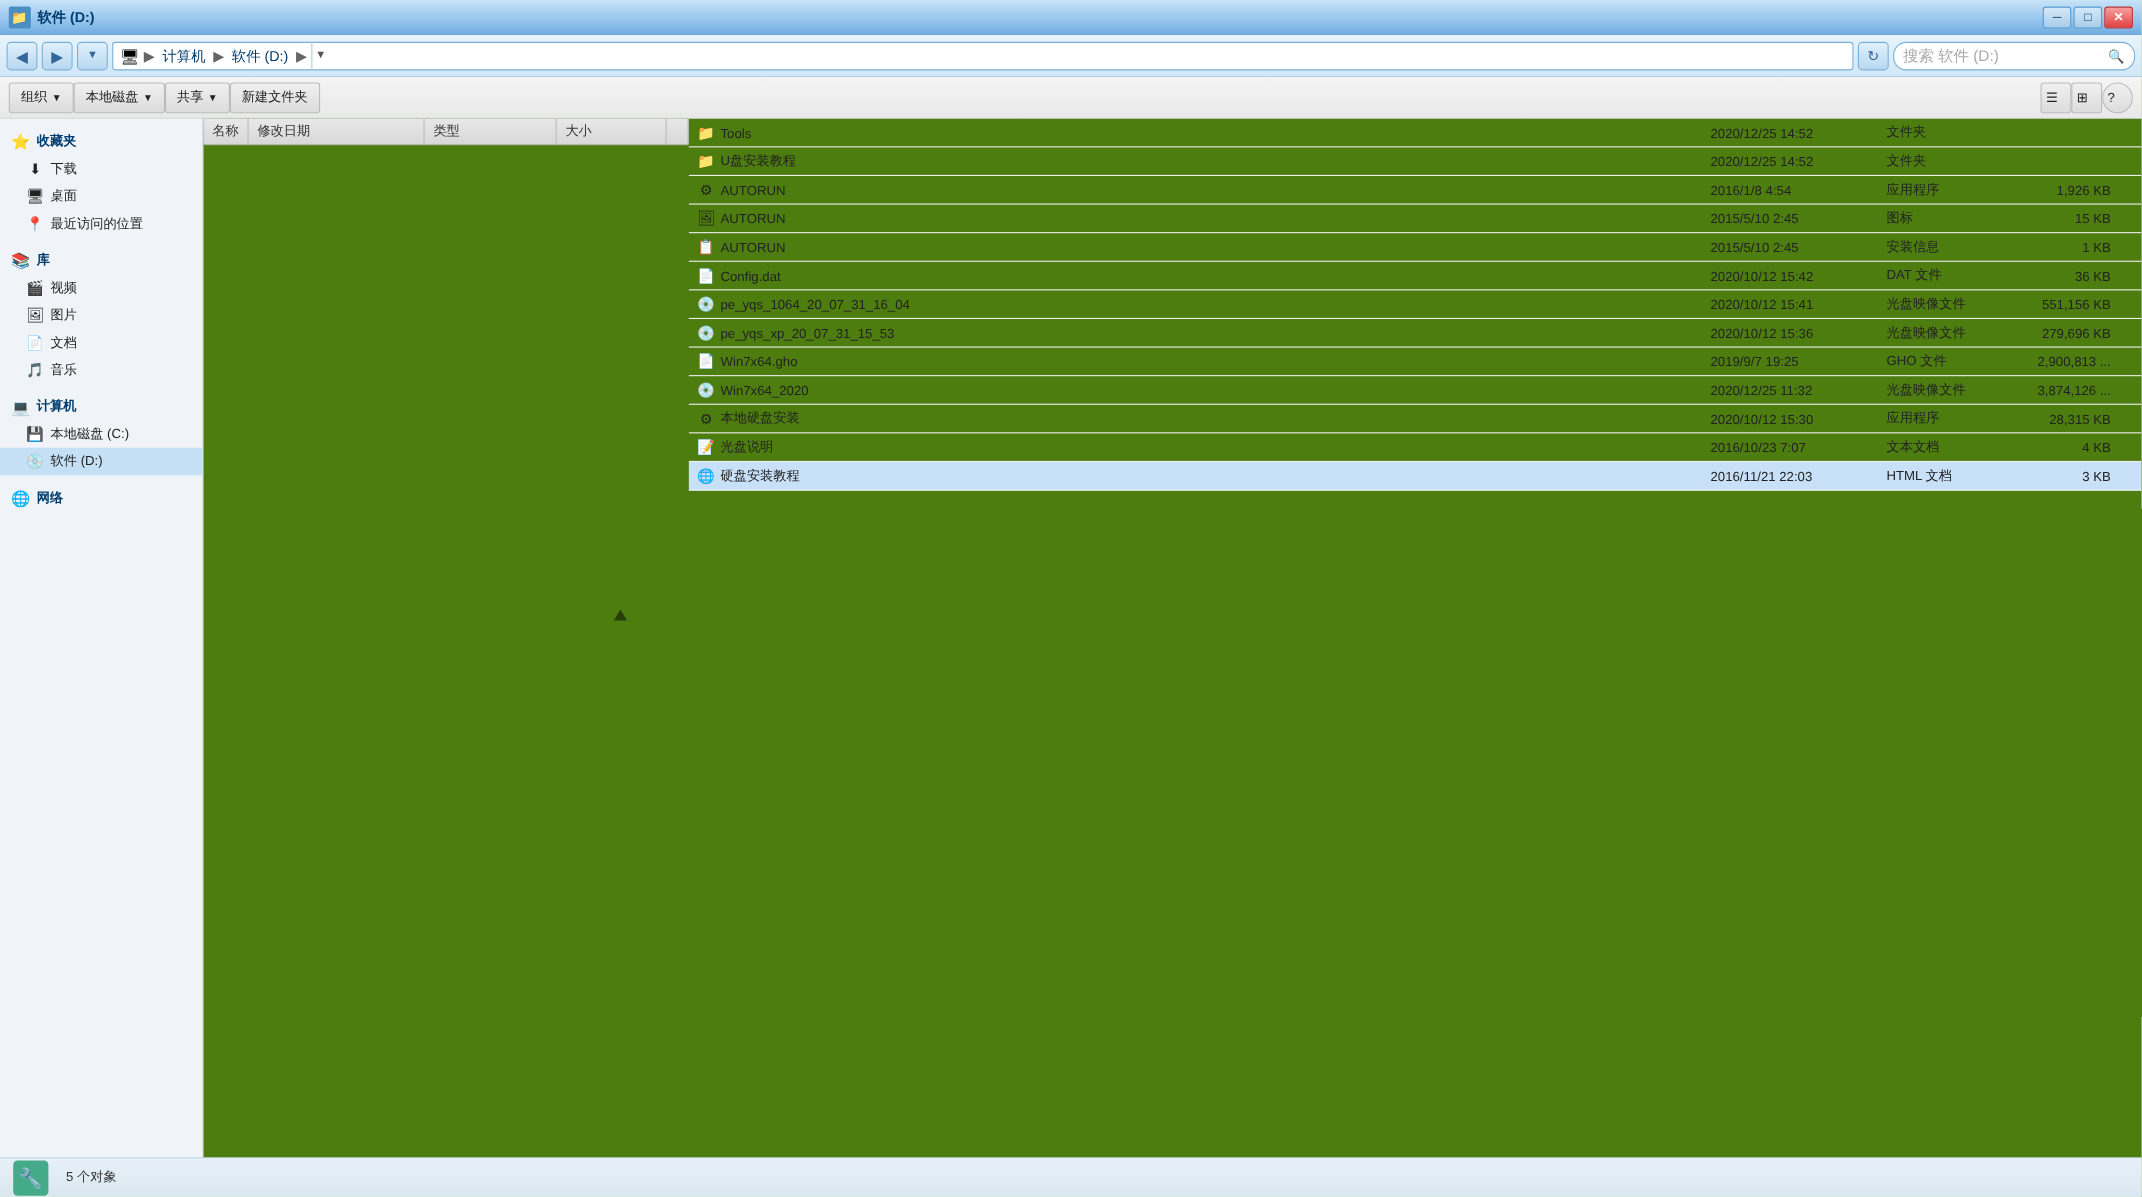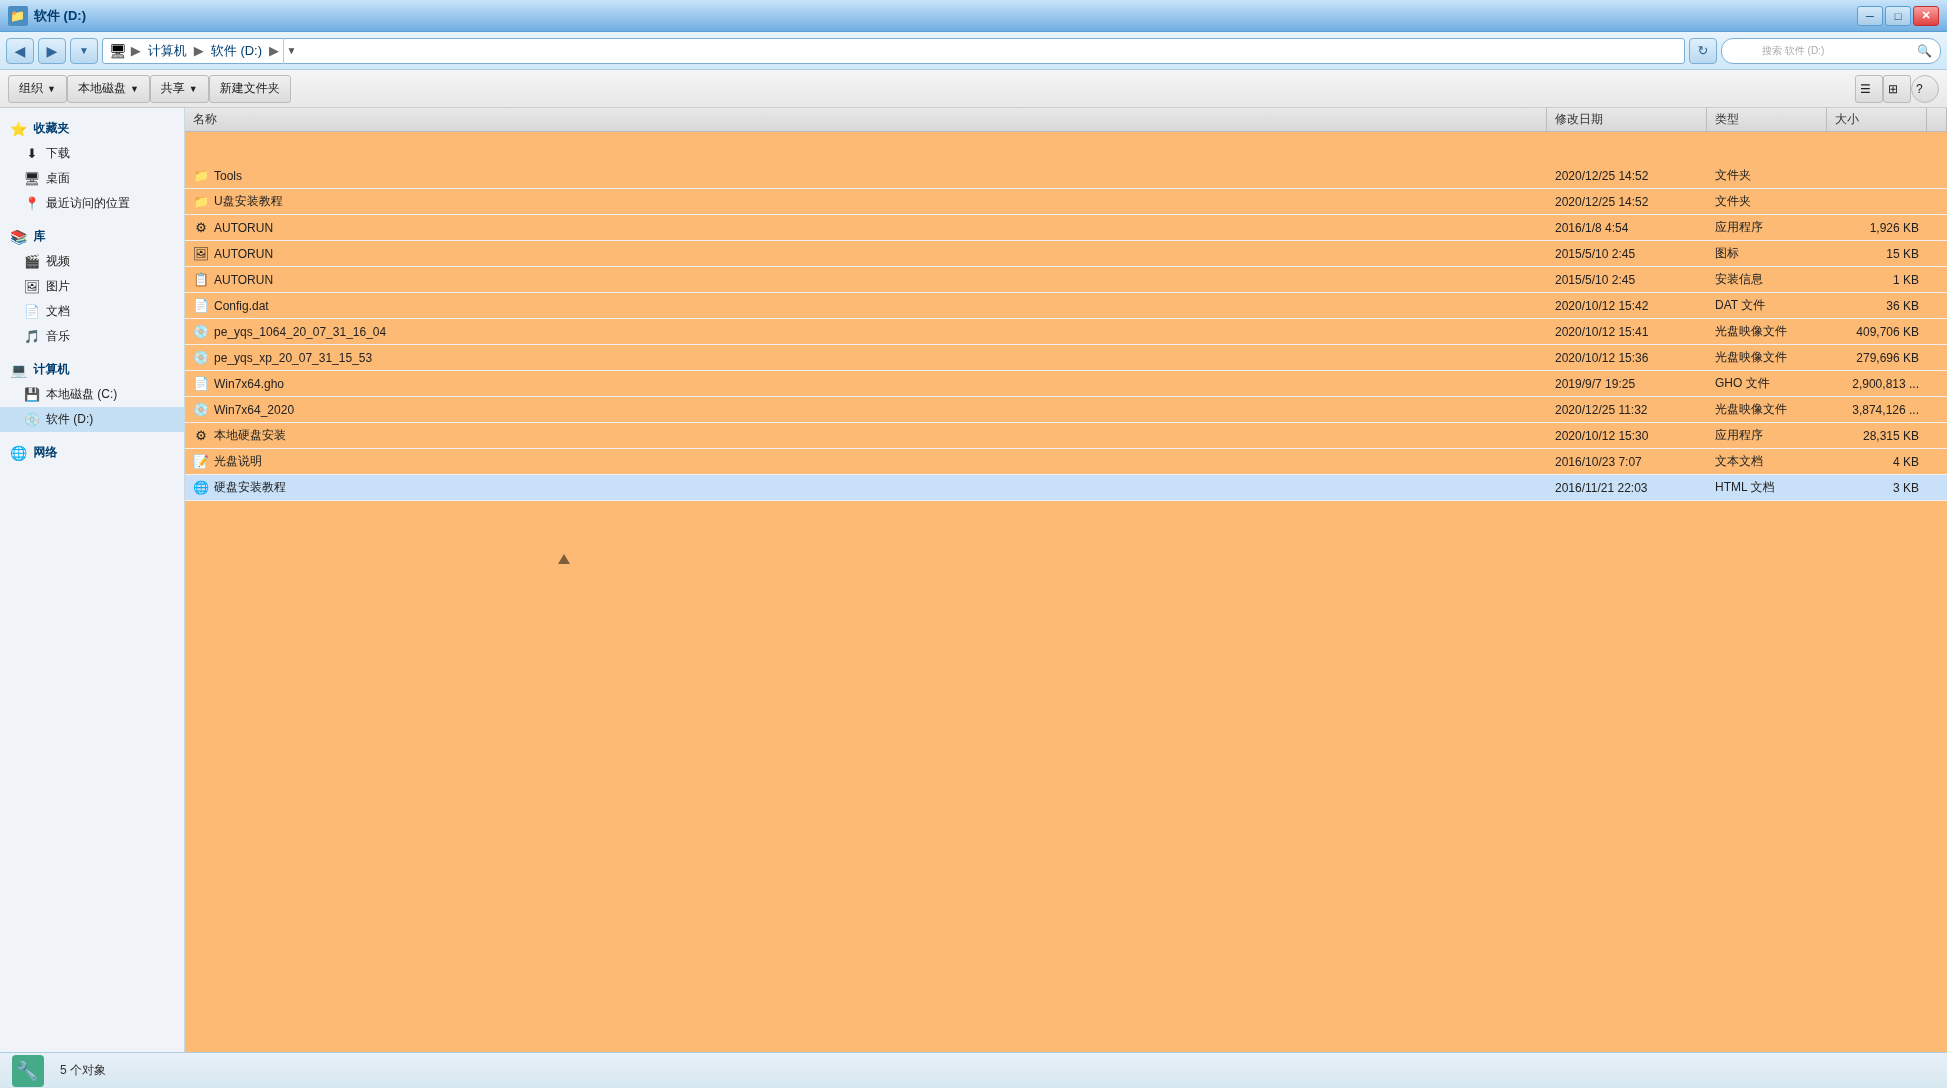--- a/index.html
+++ b/index.html
@@ -181,23 +181,22 @@
       color: #222;
       cursor: pointer;
     }
     .sidebar-item.selected { background: #c5dff5; }
     .sidebar-item-icon { width: 16px; height: 16px; display: inline-flex; align-items: center; justify-content: center; font-size: 13px; flex-shrink: 0; }
 
     
     .file-list-container {
       flex: 1;
       display: flex;
-      flex-direction: column;
-      background: #fdba74;
-      gap: 31px;
+      flex-direction: row;
+      background: #4d7c0f;
     }
     .file-list-header {
       display: grid;
       grid-template-columns: 1fr 160px 120px 100px 20px;
       background: linear-gradient(to bottom, #e8e8e8, #d8d8d8);
       border-bottom: 1px solid #bbb;
       height: 24px;
     }
     .col-header {
       display: flex; align-items: center;
@@ -295,21 +294,21 @@
     <span style="font-size:14px;">🖥</span>
     <span class="path-separator">▶</span>
     <span class="path-segment">计算机</span>
     <span class="path-separator">▶</span>
     <span class="path-segment">软件 (D:)</span>
     <span class="path-separator">▶</span>
     <div class="dropdown-arrow">▼</div>
   </div>
   <div class="refresh-btn">↻</div>
   <div class="search-box">
-    <span style="color:#aaa; font-size:10px;margin-left:32px;">搜索 软件 (D:)</span>
+    <span style="color:#aaa; font-size:14px;">搜索 软件 (D:)</span>
     <span style="margin-left:auto; color:#888;">🔍</span>
   </div>
 </div>
 
 <div class="toolbar">
   <div class="toolbar-btn">
     <span>组织</span>
     <span style="font-size:9px;">▼</span>
   </div>
   <div class="toolbar-btn">
@@ -477,21 +476,21 @@
     <div class="file-cell file-cell-right">36 KB</div>
     <div class="file-cell"></div>
   </div>
         <div class="file-row">
     <div class="file-cell">
       <span class="file-icon">💿</span>
       <span>pe_yqs_1064_20_07_31_16_04</span>
     </div>
     <div class="file-cell">2020/10/12 15:41</div>
     <div class="file-cell">光盘映像文件</div>
-    <div class="file-cell file-cell-right">409,706 KB</div>
+    <div class="file-cell file-cell-right">551,156 KB</div>
     <div class="file-cell"></div>
   </div>
         <div class="file-row">
     <div class="file-cell">
       <span class="file-icon">💿</span>
       <span>pe_yqs_xp_20_07_31_15_53</span>
     </div>
     <div class="file-cell">2020/10/12 15:36</div>
     <div class="file-cell">光盘映像文件</div>
     <div class="file-cell file-cell-right">279,696 KB</div>

